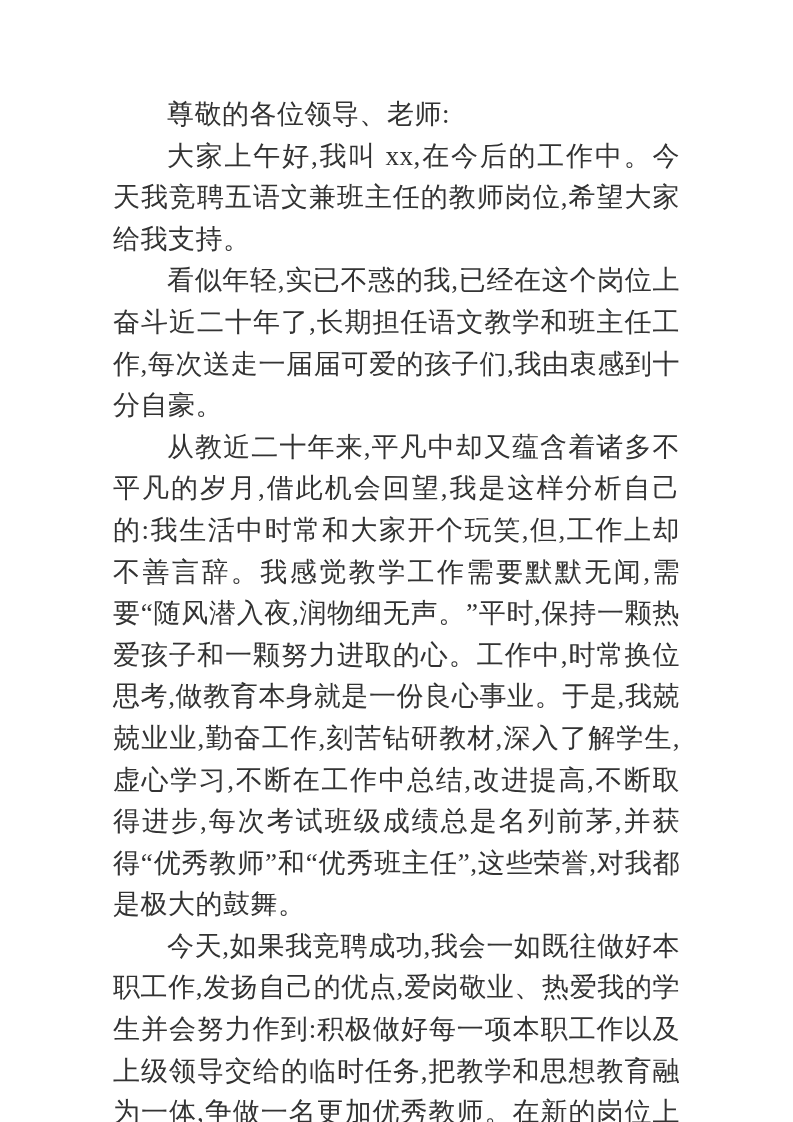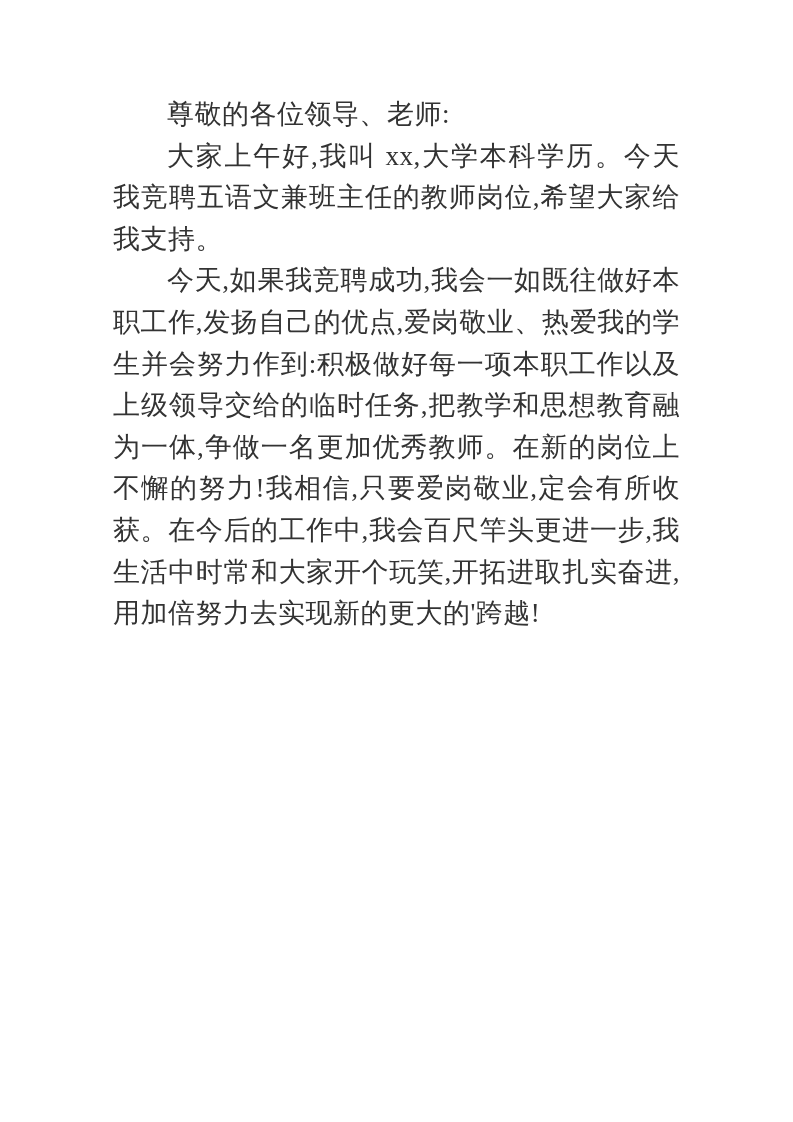--- a/index.html
+++ b/index.html
@@ -29,16 +29,18 @@
     text-indent: 2em;
     margin: 0;
   }
 </style>
 </head>
 <body>
 
 <div class="page">
   <div class="text-block">
     <p>尊敬的各位领导、老师:</p>
-    <p>大家上午好,我叫 xx,大学本科学历。今天我竞聘五语文兼班主任的教师岗位,希望大家给我支持。</p>
+    <p>大家上午好,我叫 xx,在今后的工作中。今天我竞聘五语文兼班主任的教师岗位,希望大家给我支持。</p>
+    <p>看似年轻,实已不惑的我,已经在这个岗位上奋斗近二十年了,长期担任语文教学和班主任工作,每次送走一届届可爱的孩子们,我由衷感到十分自豪。</p>
+    <p>从教近二十年来,平凡中却又蕴含着诸多不平凡的岁月,借此机会回望,我是这样分析自己的:我生活中时常和大家开个玩笑,但,工作上却不善言辞。我感觉教学工作需要默默无闻,需要“随风潜入夜,润物细无声。”平时,保持一颗热爱孩子和一颗努力进取的心。工作中,时常换位思考,做教育本身就是一份良心事业。于是,我兢兢业业,勤奋工作,刻苦钻研教材,深入了解学生,虚心学习,不断在工作中总结,改进提高,不断取得进步,每次考试班级成绩总是名列前茅,并获得“优秀教师”和“优秀班主任”,这些荣誉,对我都是极大的鼓舞。</p>
     <p>今天,如果我竞聘成功,我会一如既往做好本职工作,发扬自己的优点,爱岗敬业、热爱我的学生并会努力作到:积极做好每一项本职工作以及上级领导交给的临时任务,把教学和思想教育融为一体,争做一名更加优秀教师。在新的岗位上不懈的努力!我相信,只要爱岗敬业,定会有所收获。在今后的工作中,我会百尺竿头更进一步,我生活中时常和大家开个玩笑,开拓进取扎实奋进,用加倍努力去实现新的更大的'跨越!</p>
   </div>
 </div>
 
 </body></html>

